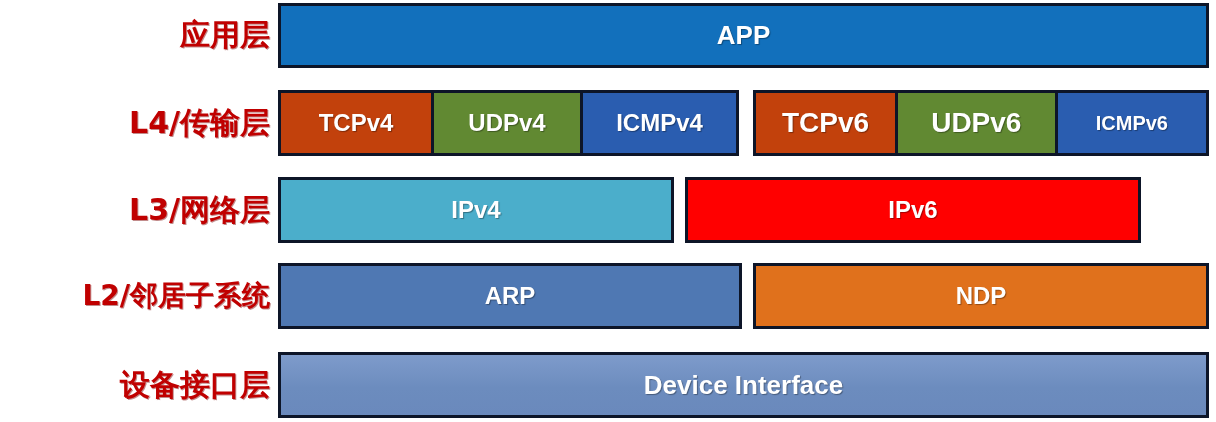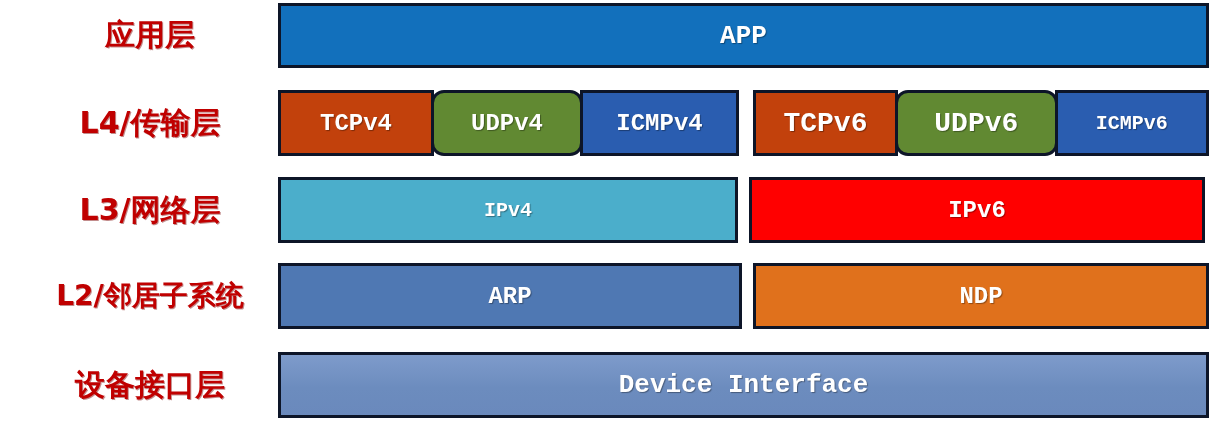--- a/index.html
+++ b/index.html
@@ -19,58 +19,57 @@
     height: 422px;
     background: #ffffff;
   }
   
   .layer-label {
     position: absolute;
     left: 0;
     width: 270px;
     display: flex;
     align-items: center;
-    justify-content: center;
+    justify-content: flex-end;
     color: #C00000;
     font-weight: bold;
     font-family: "DejaVu Sans", "Liberation Sans", sans-serif;
     letter-spacing: 0px;
     white-space: nowrap;
     text-shadow: 1px 1px 0 rgba(120,0,0,0.45);
-    padding-left: 12px;
   }
   .layer-label span {
     display: inline-block;
     padding-left: 6px;
   }
   
   .row {
     position: absolute;
     display: flex;
     align-items: stretch;
   }
   .box {
     position: relative;
     border: 3px solid #0d1528;
     box-sizing: border-box;
     display: flex;
     align-items: center;
     justify-content: center;
     color: #ffffff;
     font-weight: bold;
-    font-family: Liberation Mono, monospace;
+    font-family: Liberation Sans, sans-serif;
     text-shadow: 1px 1px 1px rgba(0,0,0,0.35);
     overflow: hidden;
     white-space: nowrap;
   }
 
   
   .c-app   { background: #1270BC; }
   .c-tcp   { background: #c2410c; }
-  .c-udp   { background: #618932; border-radius: 13px; }
+  .c-udp   { background: #618932; }
   .c-icmp  { background: #2A5DB0; }
   .c-ipv4  { background: #4BAECB; }
   .c-ipv6  { background: #FF0000; }
   .c-arp   { background: #4F78B3; }
   .c-ndp   { background: #E0711C; }
   .c-dev   { background: linear-gradient(180deg,#7E9BCB 0%, #6C8CBE 55%, #6A89BC 100%); }
 
   .group {
     display: flex;
     align-items: stretch;
@@ -115,21 +114,21 @@
     </div>
     <div class="box c-icmp" style="width:164px; margin-left:-3px; font-size:20px;">
       <span>ICMPv6</span>
     </div>
   </div>
 
   <div class="layer-label" style="top:177px; height:66px; font-size:30px;">
     <span>L3/网络层</span>
   </div>
   <div class="row" style="left:278px; top:177px; width:931px; height:66px;">
-    <div class="box c-ipv4" style="width:460px; font-size:20px;">
+    <div class="box c-ipv4" style="width:396px; font-size:24px;">
       <span>IPv4</span>
     </div>
     <div class="box c-ipv6" style="width:456px; margin-left:11px; font-size:24px;">
       <span>IPv6</span>
     </div>
   </div>
 
   <div class="layer-label" style="top:263px; height:66px; font-size:28px;">
     <span>L2/邻居子系统</span>
   </div>

